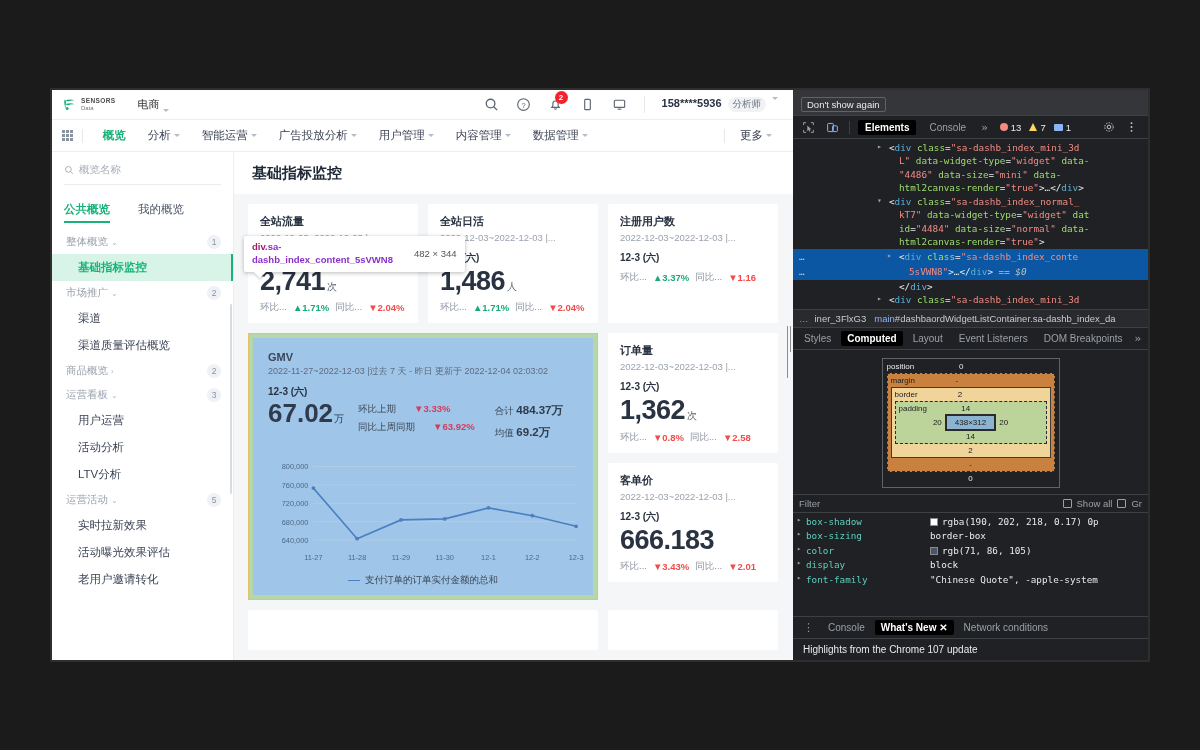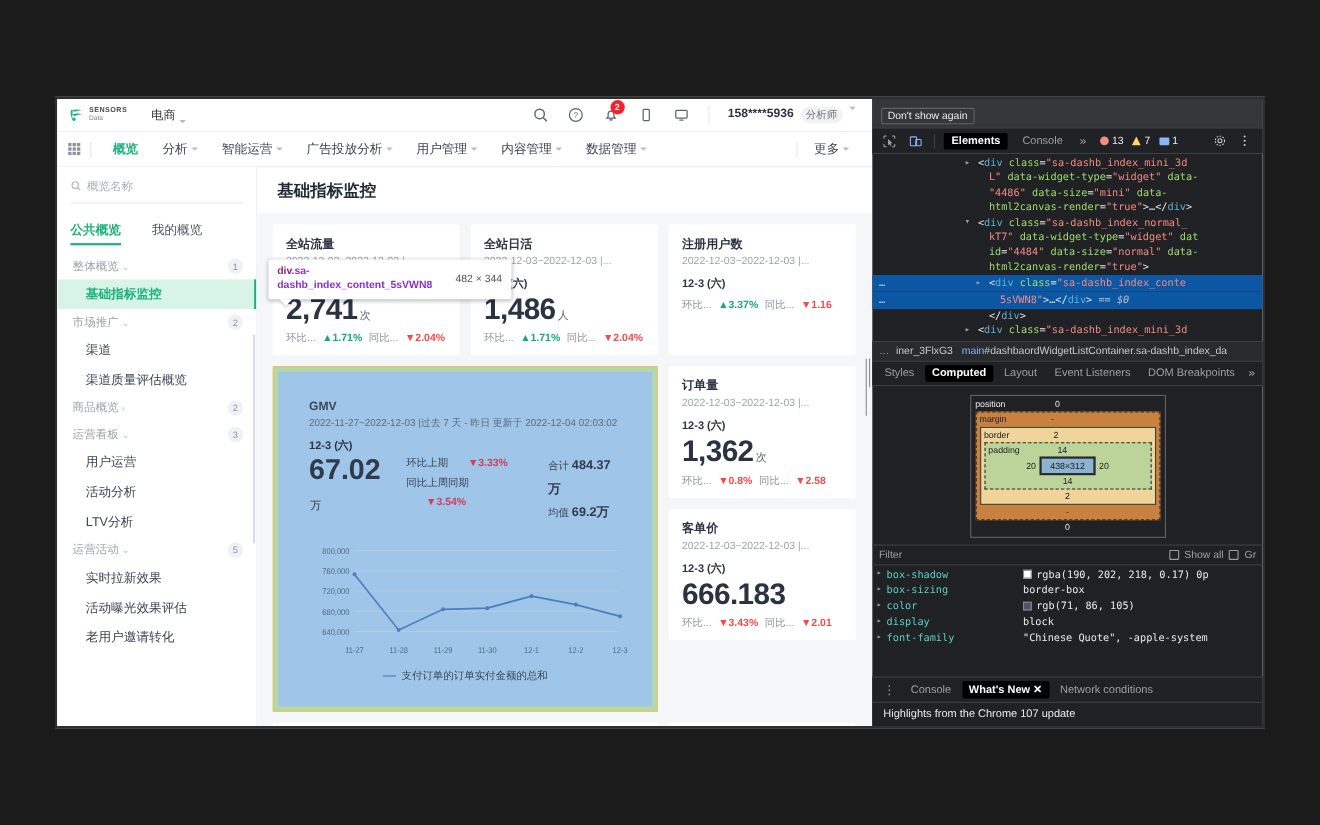--- a/index.html
+++ b/index.html
@@ -82,21 +82,21 @@
   .c-val { font-size:27px;font-weight:bold;color:#2a3342;line-height:1.05;letter-spacing:-.5px; }
   .c-unit { font-size:10px;font-weight:normal;color:#5b6472;margin-left:2px; }
   .c-foot { margin-top:6px;font-size:9.5px;color:#8b93a0;display:flex;gap:6px;align-items:center;white-space:nowrap; }
   .up { color:#19a974;font-weight:bold; }
   .down { color:#f04c4c;font-weight:bold; }
 
   .row2 { display:flex; gap:10px; margin-top:10px; }
 
   
   .hl-outer { background:#b6d7a8; padding:4px; border:1px solid #e0c36a; }
-  .hl-inner { background:#9fc5e8; padding:16px; position:relative; }
+  .hl-inner { background:#9fc5e8; padding:3px; position:relative; }
   .gmv-pad { padding:10px 12px 6px 12px; }
   .gmv-title { font-size:11px;color:#3c4656;font-weight:bold; }
   .gmv-range { font-size:9px;color:#5e6c80;margin-top:2px; }
   .gmv-day { font-size:10px;color:#2a3342;font-weight:bold;margin-top:7px; }
   .gmv-row { display:flex;align-items:flex-start;gap:14px;margin-top:1px; }
   .gmv-val { font-size:26px;font-weight:bold;color:#2f3b4d;line-height:1.05; }
   .gmv-val .u { font-size:10px;font-weight:normal;margin-left:1px; }
   .gmv-kv { font-size:9.5px;color:#3c4656;line-height:1.85; }
   .gmv-kv .r { color:#d13d5c;font-weight:bold;margin-left:18px; }
   .gmv-sum { font-size:9.5px;color:#3c4656;line-height:1.85; }
@@ -431,21 +431,21 @@
             <div class="hl-outer" style="width:350px">
               <div class="hl-inner">
                 <div class="gmv-pad">
                   <div class="gmv-title">GMV</div>
                   <div class="gmv-range">2022-11-27~2022-12-03  |过去 7 天 - 昨日 更新于 2022-12-04 02:03:02</div>
                   <div class="gmv-day">12-3 (六)</div>
                   <div class="gmv-row">
                     <div class="gmv-val"><span>67.02</span><span class="u">万</span></div>
                     <div>
                       <div class="gmv-kv"><span>环比上期</span><span class="r">▼3.33%</span></div>
-                      <div class="gmv-kv"><span>同比上周同期</span><span class="r">▼3.54%</span></div>
+                      <div class="gmv-kv"><span>同比上周同期</span><span class="r">▼63.92%</span></div>
                     </div>
                     <div style="margin-left:6px">
                       <div class="gmv-sum"><span>合计</span> <b>484.37万</b></div>
                       <div class="gmv-sum"><span>均值</span> <b>69.2万</b></div>
                     </div>
                   </div>
                 </div>
                 <div class="chart">
                   <svg id="chartsvg" width="100%" height="120" viewBox="0 0 326 120" preserveAspectRatio="none">
                       <line x1="52" y1="87.1" x2="318" y2="87.1" stroke="#b9cfe3" stroke-width="0.7"></line>

